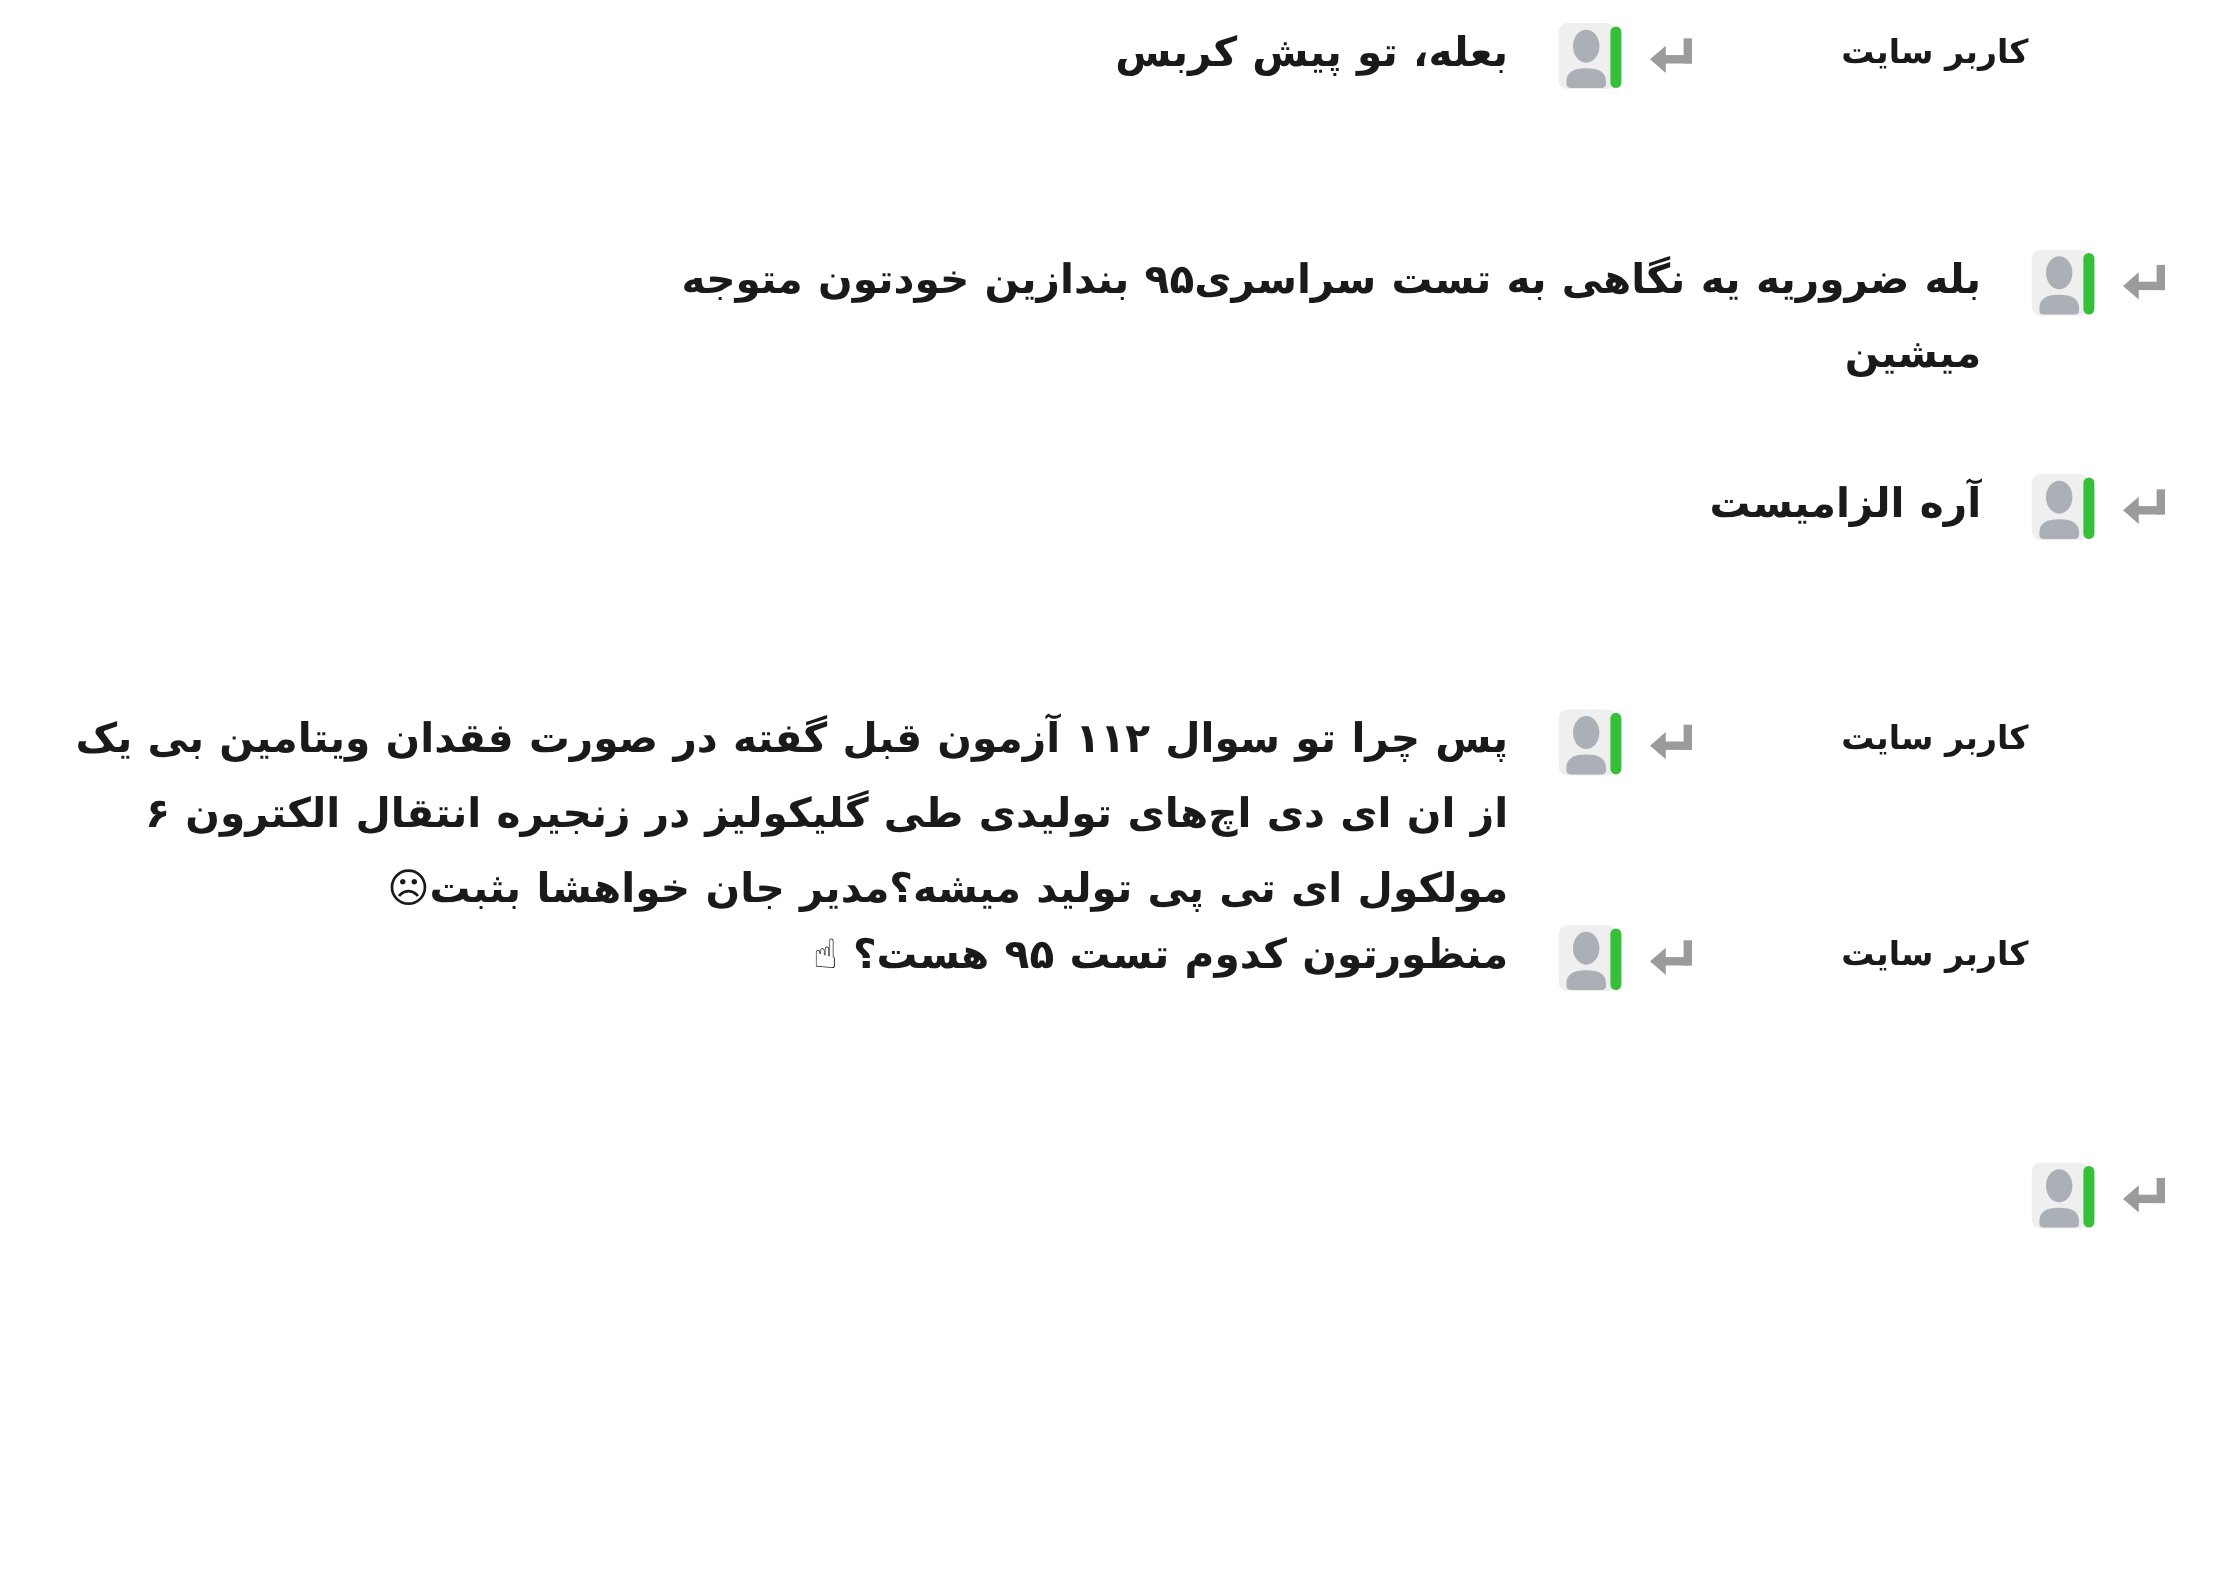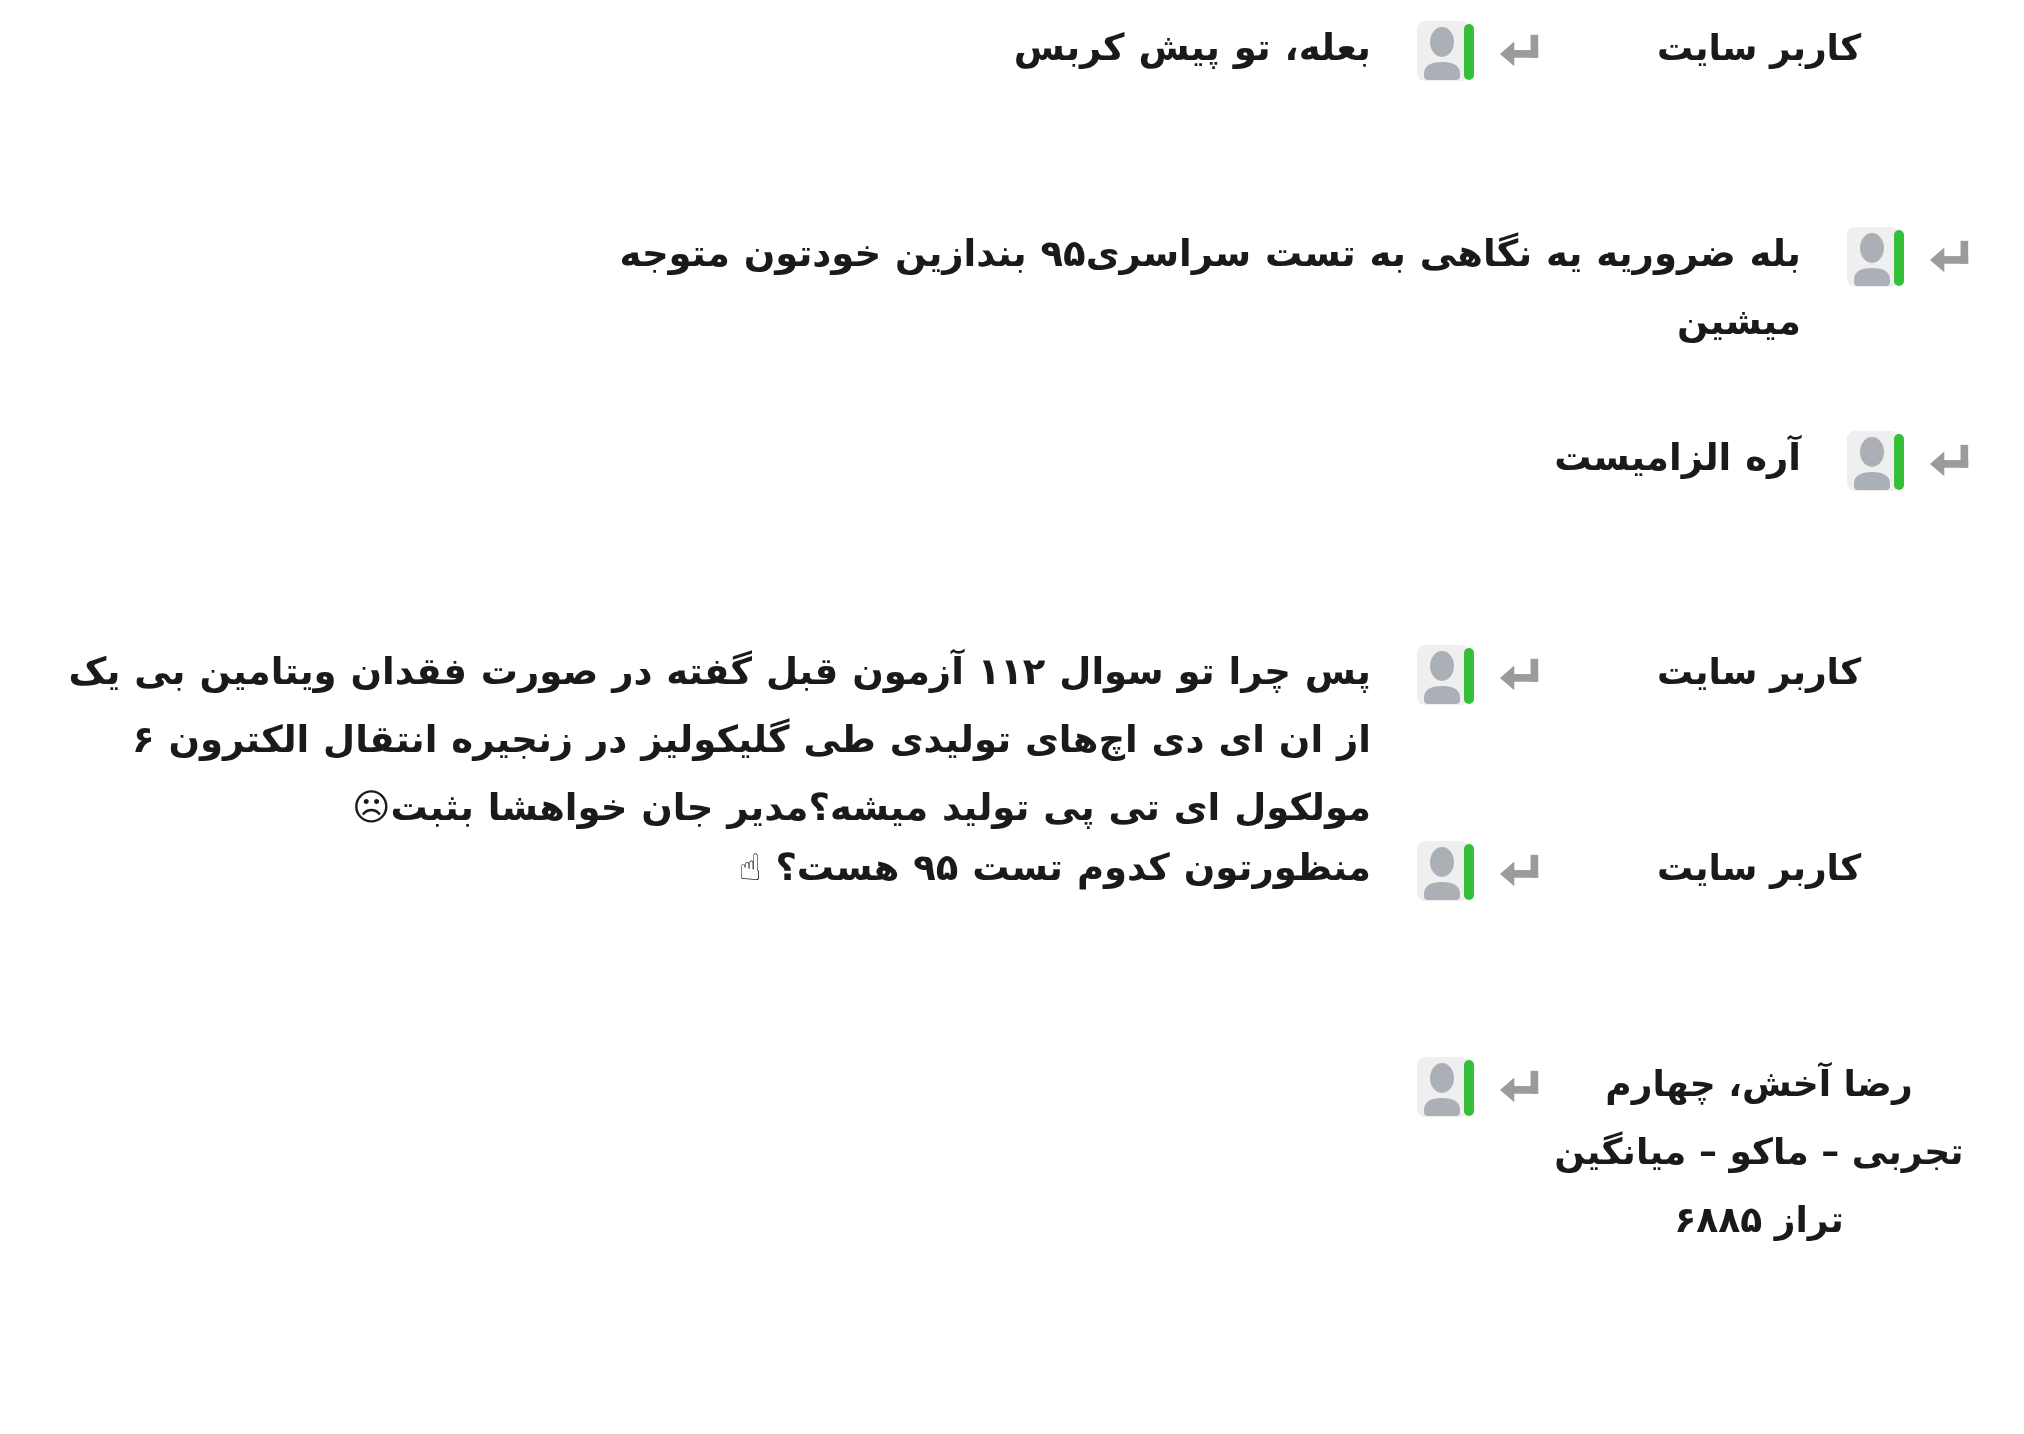--- a/index.html
+++ b/index.html
@@ -22,21 +22,21 @@
   .r0 { top:14px; }
   .r1 { top:220px; }
   .r2 { top:424px; }
   .r3 { top:638px; }
   .r4 { top:834px; }
   .r5 { top:1050px; }
   .author {
     flex:0 0 430px;
     width:430px;
     text-align:center;
-    font-size:36px;
+    font-size:30px;
     line-height:68px;
   }
   .icons {
     flex:0 0 auto;
     display:flex;
     flex-direction:row;       
     align-items:flex-start;
   }
   .reply-btn {
     display:inline-block;
@@ -176,21 +176,20 @@
           <ellipse cx="26" cy="24" rx="12" ry="15" fill="#aab0b6"></ellipse>
           <path d="M8 56 q0 -12 18 -12 q18 0 18 12 l0 2 q0 4 -4 4 l-28 0 q-4 0 -4 -4 z" fill="#aab0b6"></path>
           <rect x="48" y="6" width="10" height="56" rx="5" fill="#36c03a"></rect>
         </svg>
     </span>
   </div>
   <div class="message">منظورتون کدوم تست ۹۵ هست؟ ☝</div>
 </div>
 
 <div class="comment-row r5">
-  <div class="author">رضا آخش، چهارم تجربی – ماکو – میانگین تراز ۶۸۸۵</div>
   <div class="icons">
     <span class="reply-btn">
       <svg width="42" height="44" viewBox="0 0 44 44">
           <g fill="#9b9b9b">
             <rect x="32" y="4" width="8" height="24"></rect>
             <rect x="12" y="20" width="28" height="8"></rect>
             <polygon points="15,11 15,37 0,24"></polygon>
           </g>
         </svg>
     </span>

